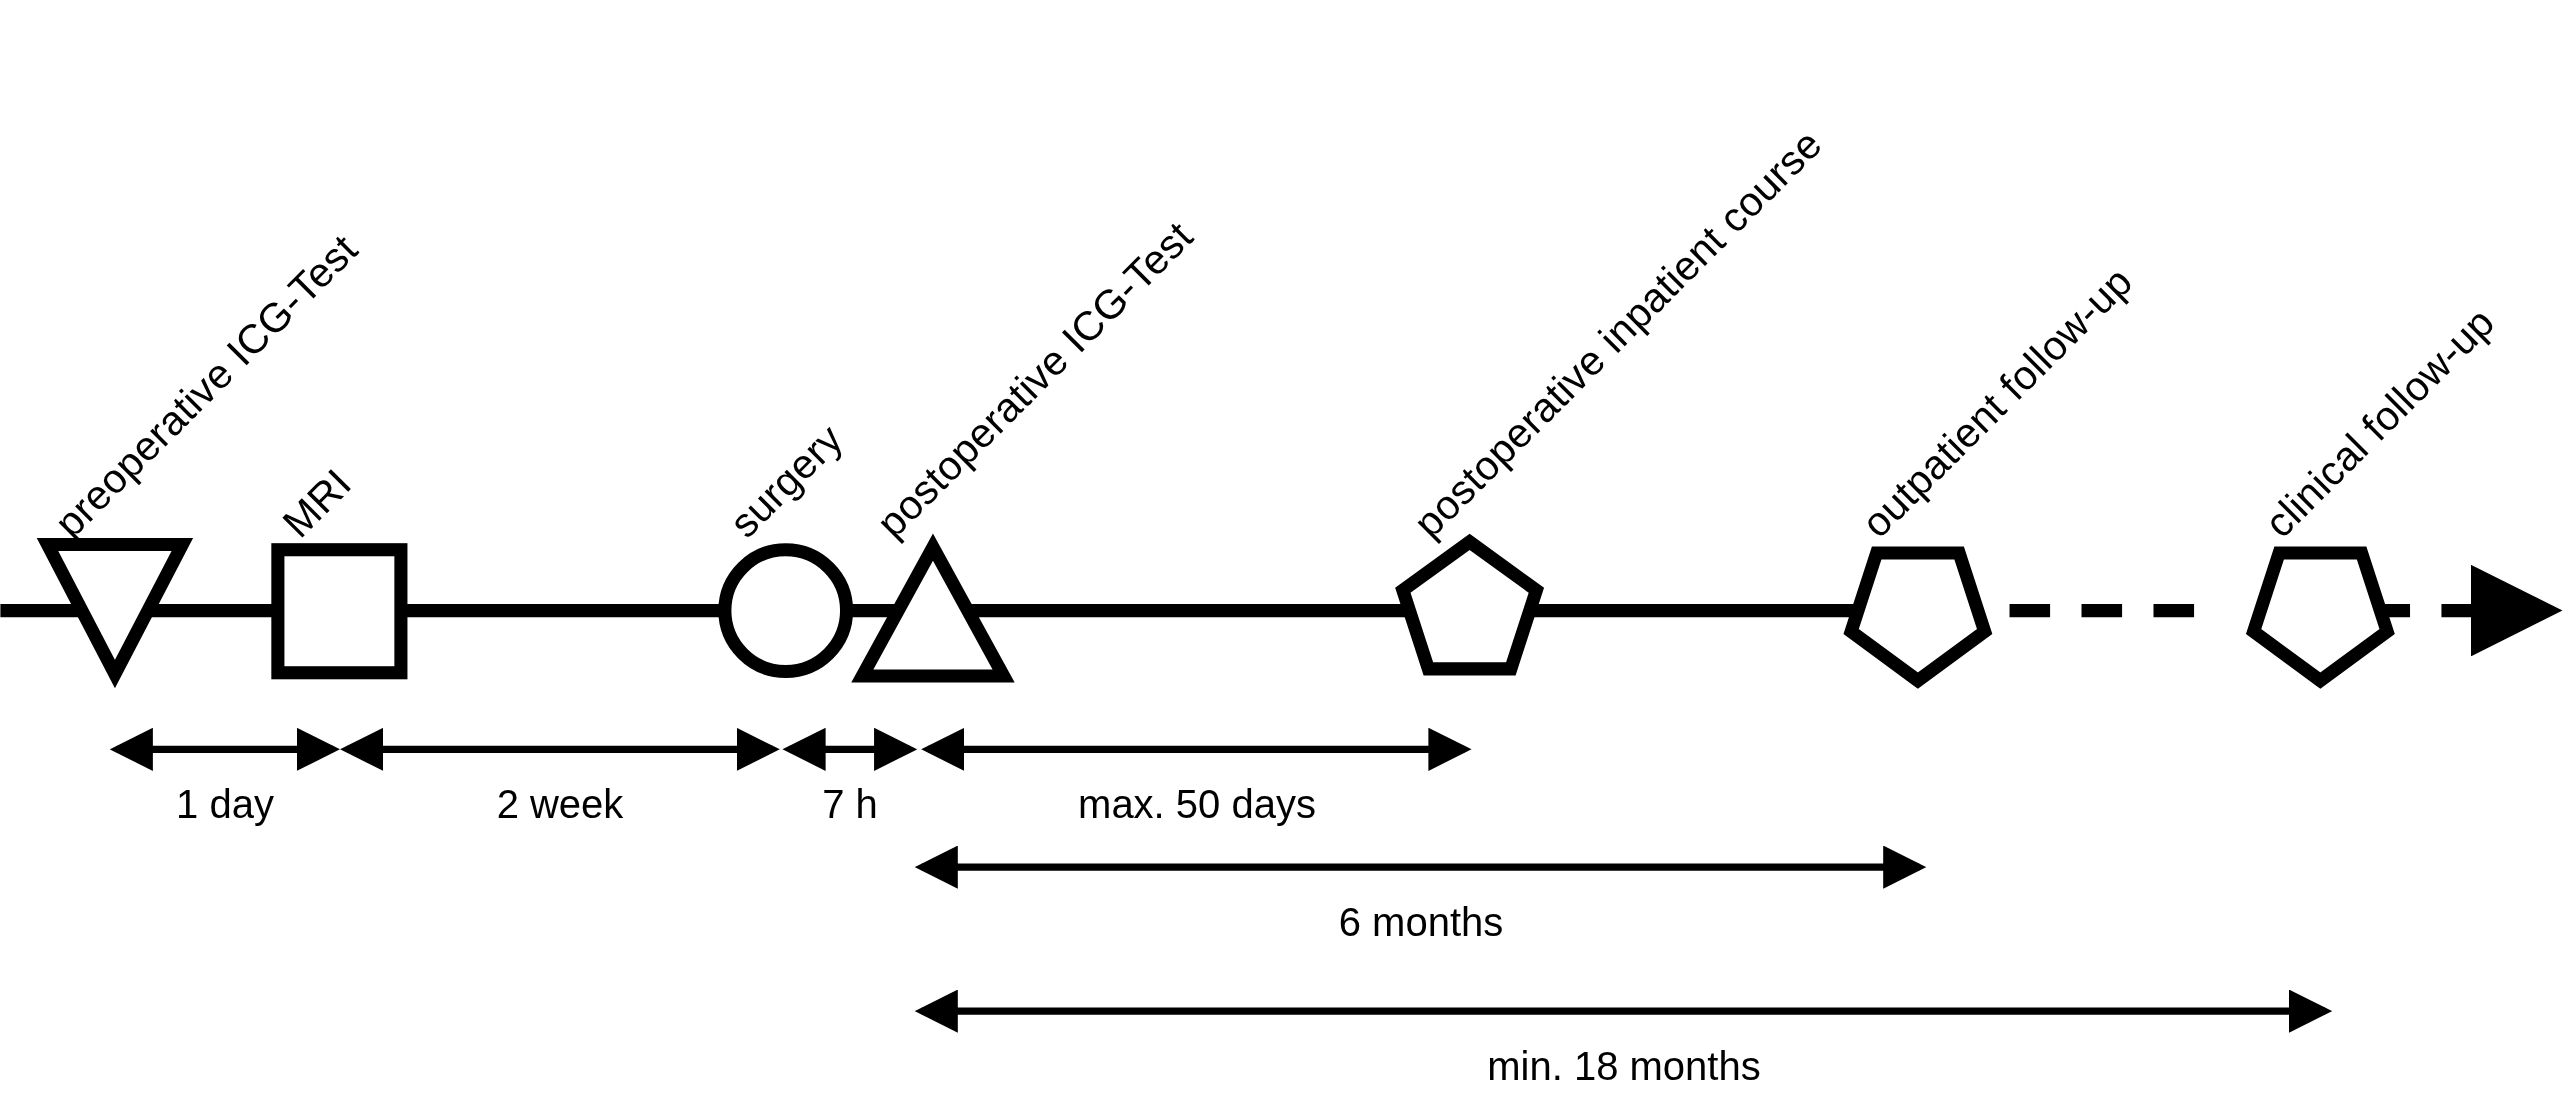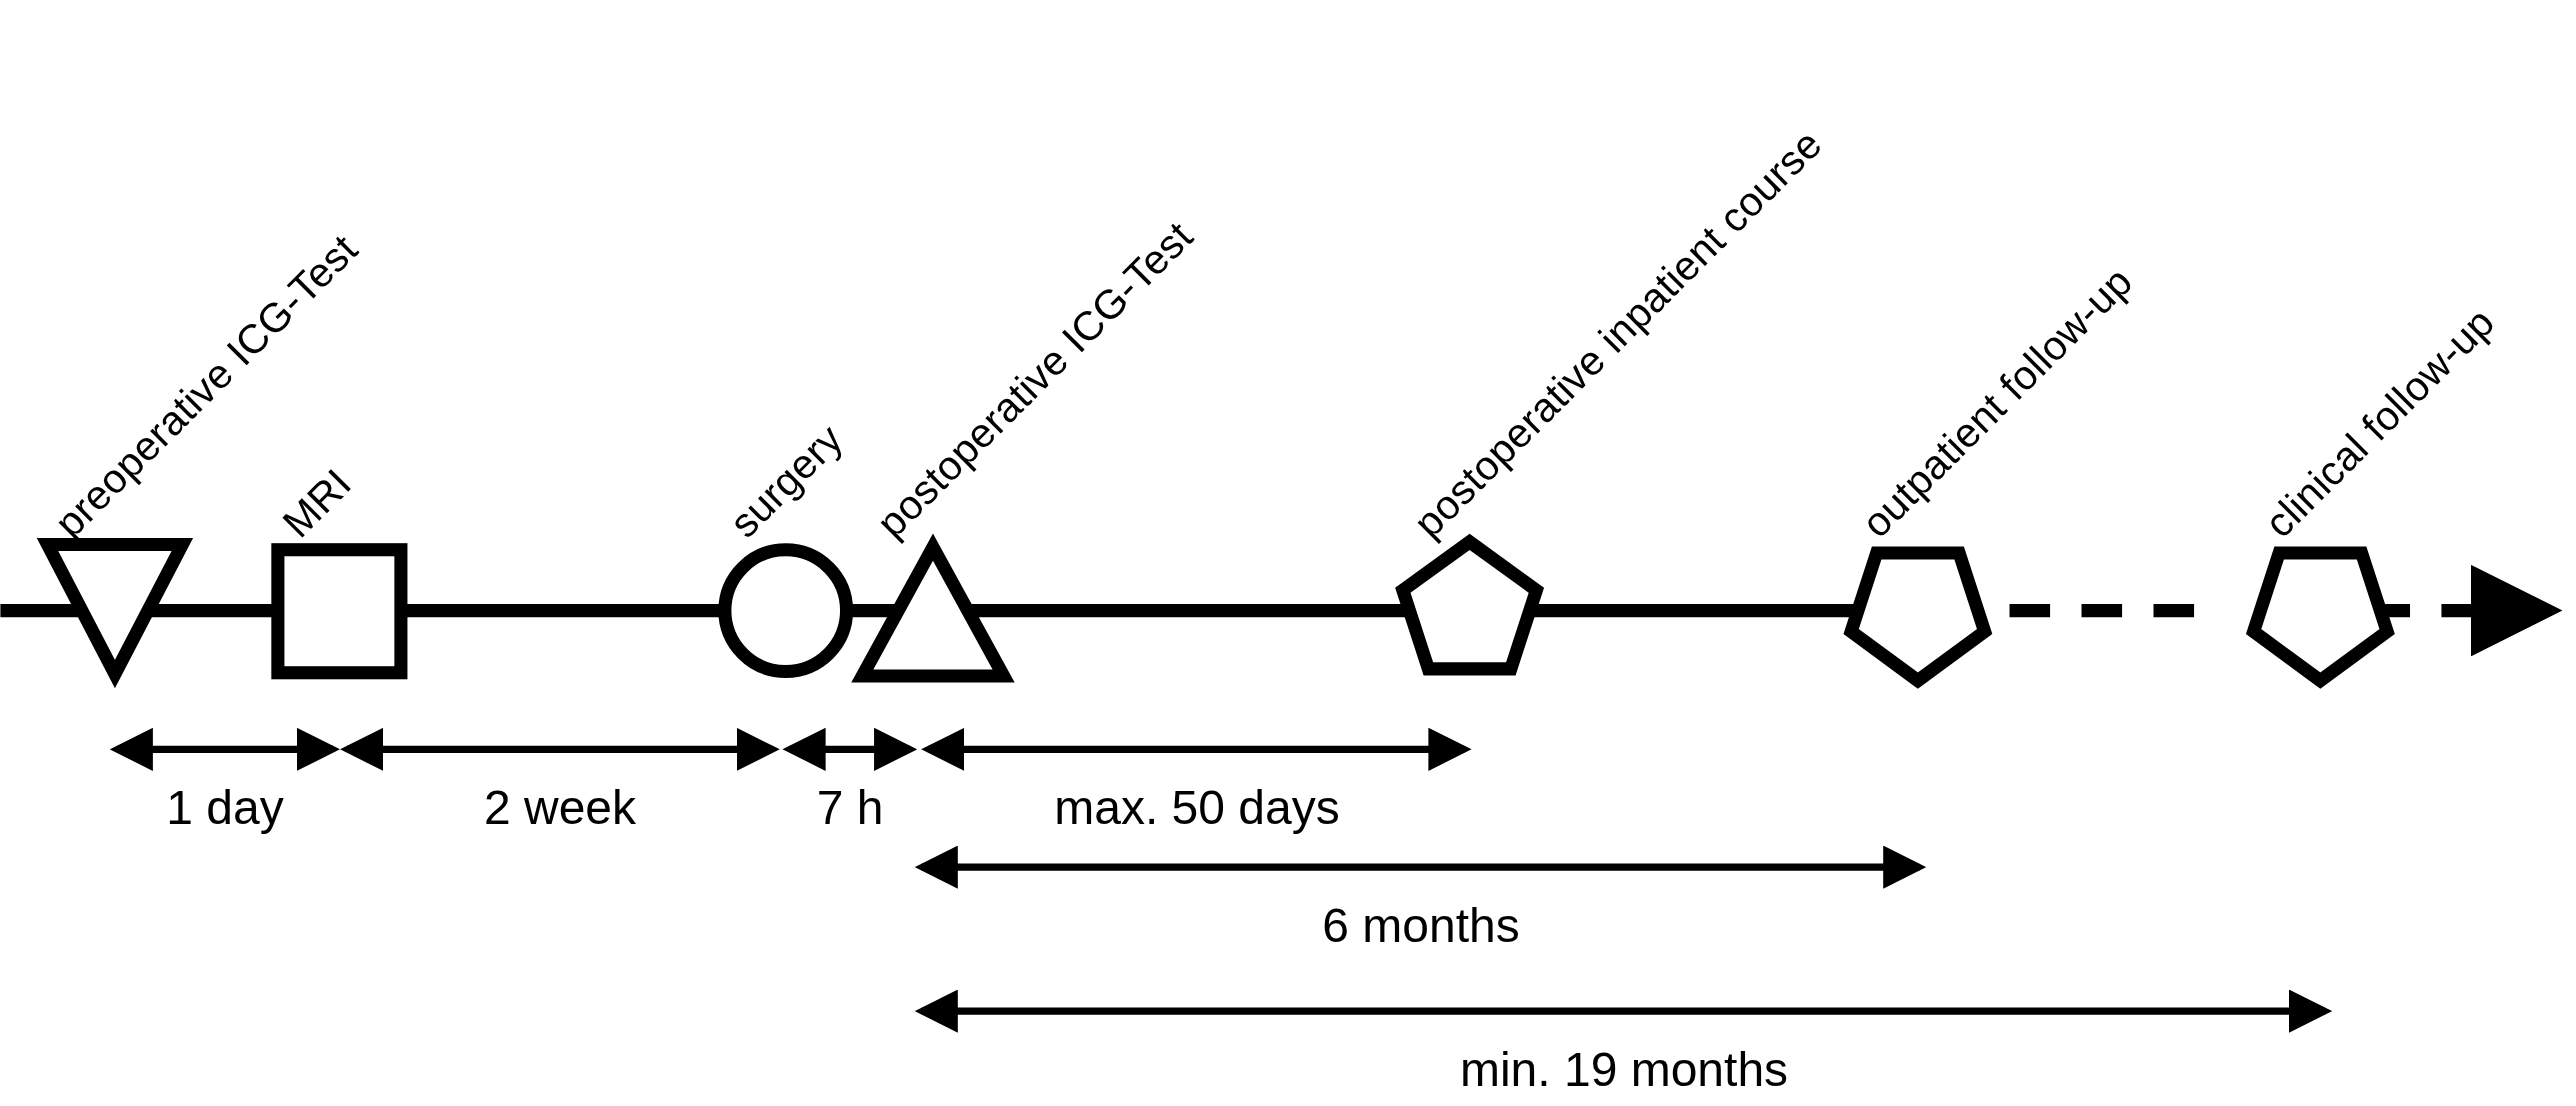--- a/index.html
+++ b/index.html
@@ -19,21 +19,21 @@
     transform-origin: 0% 100%;
     transform: rotate(-45deg);
     line-height:1;
     letter-spacing:0.3px;
   }
 
   
   .dur-label{
     position:absolute;
     font-family:"Liberation Sans", sans-serif;
-    font-size:48px;
+    font-size:40px;
     color:#000;
     white-space:nowrap;
     text-align:center;
     line-height:1;
     transform:translateX(-50%);
   }
 </style>
 </head>
 <body>
 
@@ -98,16 +98,16 @@
   <div class="dur-label" style="left:225px; top:784px;">1 day</div>
 
   <div class="dur-label" style="left:560px; top:784px;">2 week</div>
 
   <div class="dur-label" style="left:850px; top:784px;">7 h</div>
 
   <div class="dur-label" style="left:1197px; top:784px;">max. 50 days</div>
 
   <div class="dur-label" style="left:1421px; top:902px;">6 months</div>
 
-  <div class="dur-label" style="left:1624px; top:1046px;">min. 19 months</div>
+  <div class="dur-label" style="left:1624px; top:1046px;">min. 18 months</div>
 
 </div>
 
 
 </body></html>

